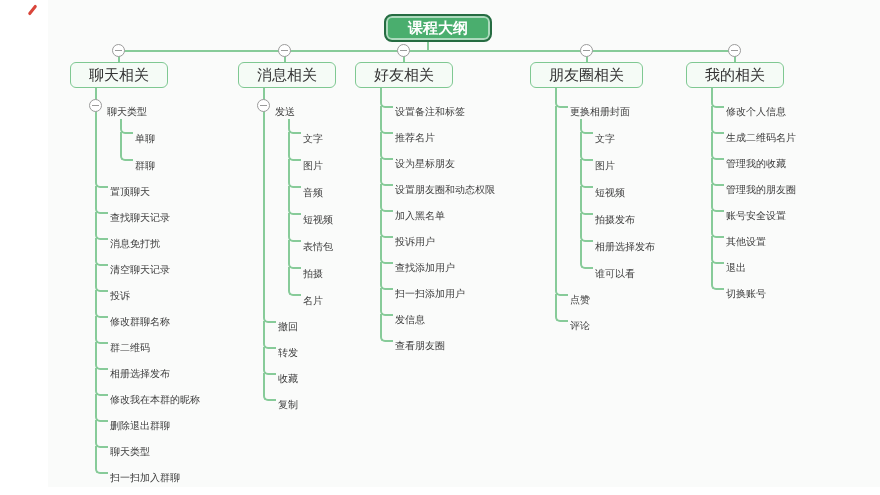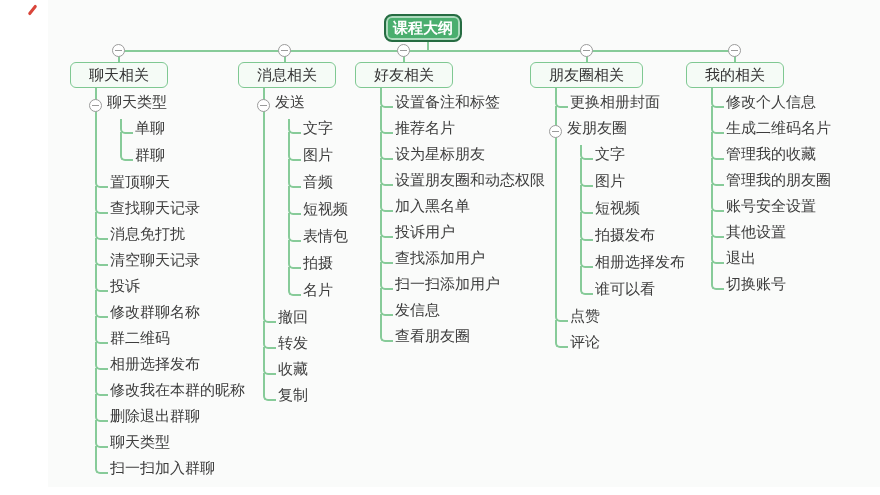--- a/index.html
+++ b/index.html
@@ -4,21 +4,21 @@
 <style>
   :root{
     --accent:#4aae6e; --accent-dark:#266c42; --line:#87cb99;
     --box-bg:#f5fbf6; --box-border:#7fc892; --text:#3d3d3d; --circle:#9b9b9b;
   }
   html,body{margin:0;padding:0;background:#fff;}
   body{font-family:"Liberation Sans","DejaVu Sans",sans-serif;}
   #stage{position:relative;width:880px;height:495px;background:#fff;overflow:hidden;}
   #canvas{position:absolute;left:48px;top:0;width:832px;height:487px;background:#fafbfa;}
   .pen-mark{position:absolute;left:31px;top:4px;width:3px;height:12px;background:#d9453a;border-radius:2px;transform:rotate(38deg);}
-  .root{position:absolute;left:384px;top:14px;height:28px;padding:0 7px;display:flex;align-items:center;
+  .root{position:absolute;left:384px;top:14px;height:28px;padding:0 22px;display:flex;align-items:center;
         background:var(--accent);border:2px solid var(--accent-dark);border-radius:8px;
         box-shadow:inset 0 0 0 2px rgba(255,255,255,.55);color:#fff;font-size:15px;font-weight:bold;
         box-sizing:border-box;white-space:nowrap;z-index:3;justify-content:center;}
   .root-stub{position:absolute;left:427px;top:42px;height:9px;width:0;border-left:2px solid var(--line);}
   .topline{position:absolute;top:50px;height:0;border-top:2px solid var(--line);}
   .vstub{position:absolute;top:51px;height:11px;width:0;border-left:2px solid var(--line);}
   .mini{width:13px;height:13px;box-sizing:border-box;border:1.5px solid var(--circle);border-radius:50%;
         background:#fff;position:relative;display:inline-block;}
   .mini::after{content:"";position:absolute;left:2px;right:2px;top:50%;margin-top:-1px;border-top:1.5px solid var(--circle);}
   .mini.top{position:absolute;top:44px;z-index:4;}
@@ -29,21 +29,21 @@
   .stub{height:5px;width:0;margin-left:25px;border-left:2px solid var(--line);}
   ul.tree,ul.tree ul{list-style:none;margin:0;padding:0;}
   ul.tree{margin-left:25px;}
   ul.tree ul{padding-left:25px;font-family:Liberation Serif, serif;}
   ul.tree li{position:relative;}
   ul.tree li::before{content:"";position:absolute;left:0;top:0;width:11px;height:13px;
         border-left:2px solid var(--line);border-bottom:2px solid var(--line);border-bottom-left-radius:5px;}
   ul.tree li:not(:last-child)::after{content:"";position:absolute;left:0;top:13px;bottom:0;width:0;
         border-left:2px solid var(--line);}
   ul.tree li.has-sub::before{border-bottom:none;border-bottom-left-radius:0;height:14px;}
-  .row{height:26px;display:flex;align-items:flex-start;padding-left:15px;font-size:15px;color:var(--text);white-space:nowrap;}
+  .row{height:26px;display:flex;align-items:flex-end;padding-left:15px;font-size:10px;color:var(--text);white-space:nowrap;}
   ul.tree ul .row{height:27px;}
   .row.pr{padding-left:12px;}
   .row-mini{position:absolute;left:-6px;top:6px;z-index:2;}
 </style>
 </head>
 <body>
 
 <div id="stage">
   <div id="canvas"></div>
   <div class="pen-mark"></div>
@@ -266,24 +266,20 @@
       <span class="mini top" style="left:580px"></span>
       <div class="branch" style="left:530px"><div class="bbox">
           <span>朋友圈相关</span>
         </div><div class="stub"></div><ul class="tree">
           <li class="">
             <div class="row">
               <span class="lbl">更换相册封面</span>
             </div>
           </li>
           <li class="has-sub">
-            <div class="row pr">
-              <span class="mini row-mini"></span>
-              <span class="lbl">发朋友圈</span>
-            </div>
             <ul class="tree">
               <li class="">
                 <div class="row">
                   <span class="lbl">文字</span>
                 </div>
               </li>
               <li class="">
                 <div class="row">
                   <span class="lbl">图片</span>
                 </div>

